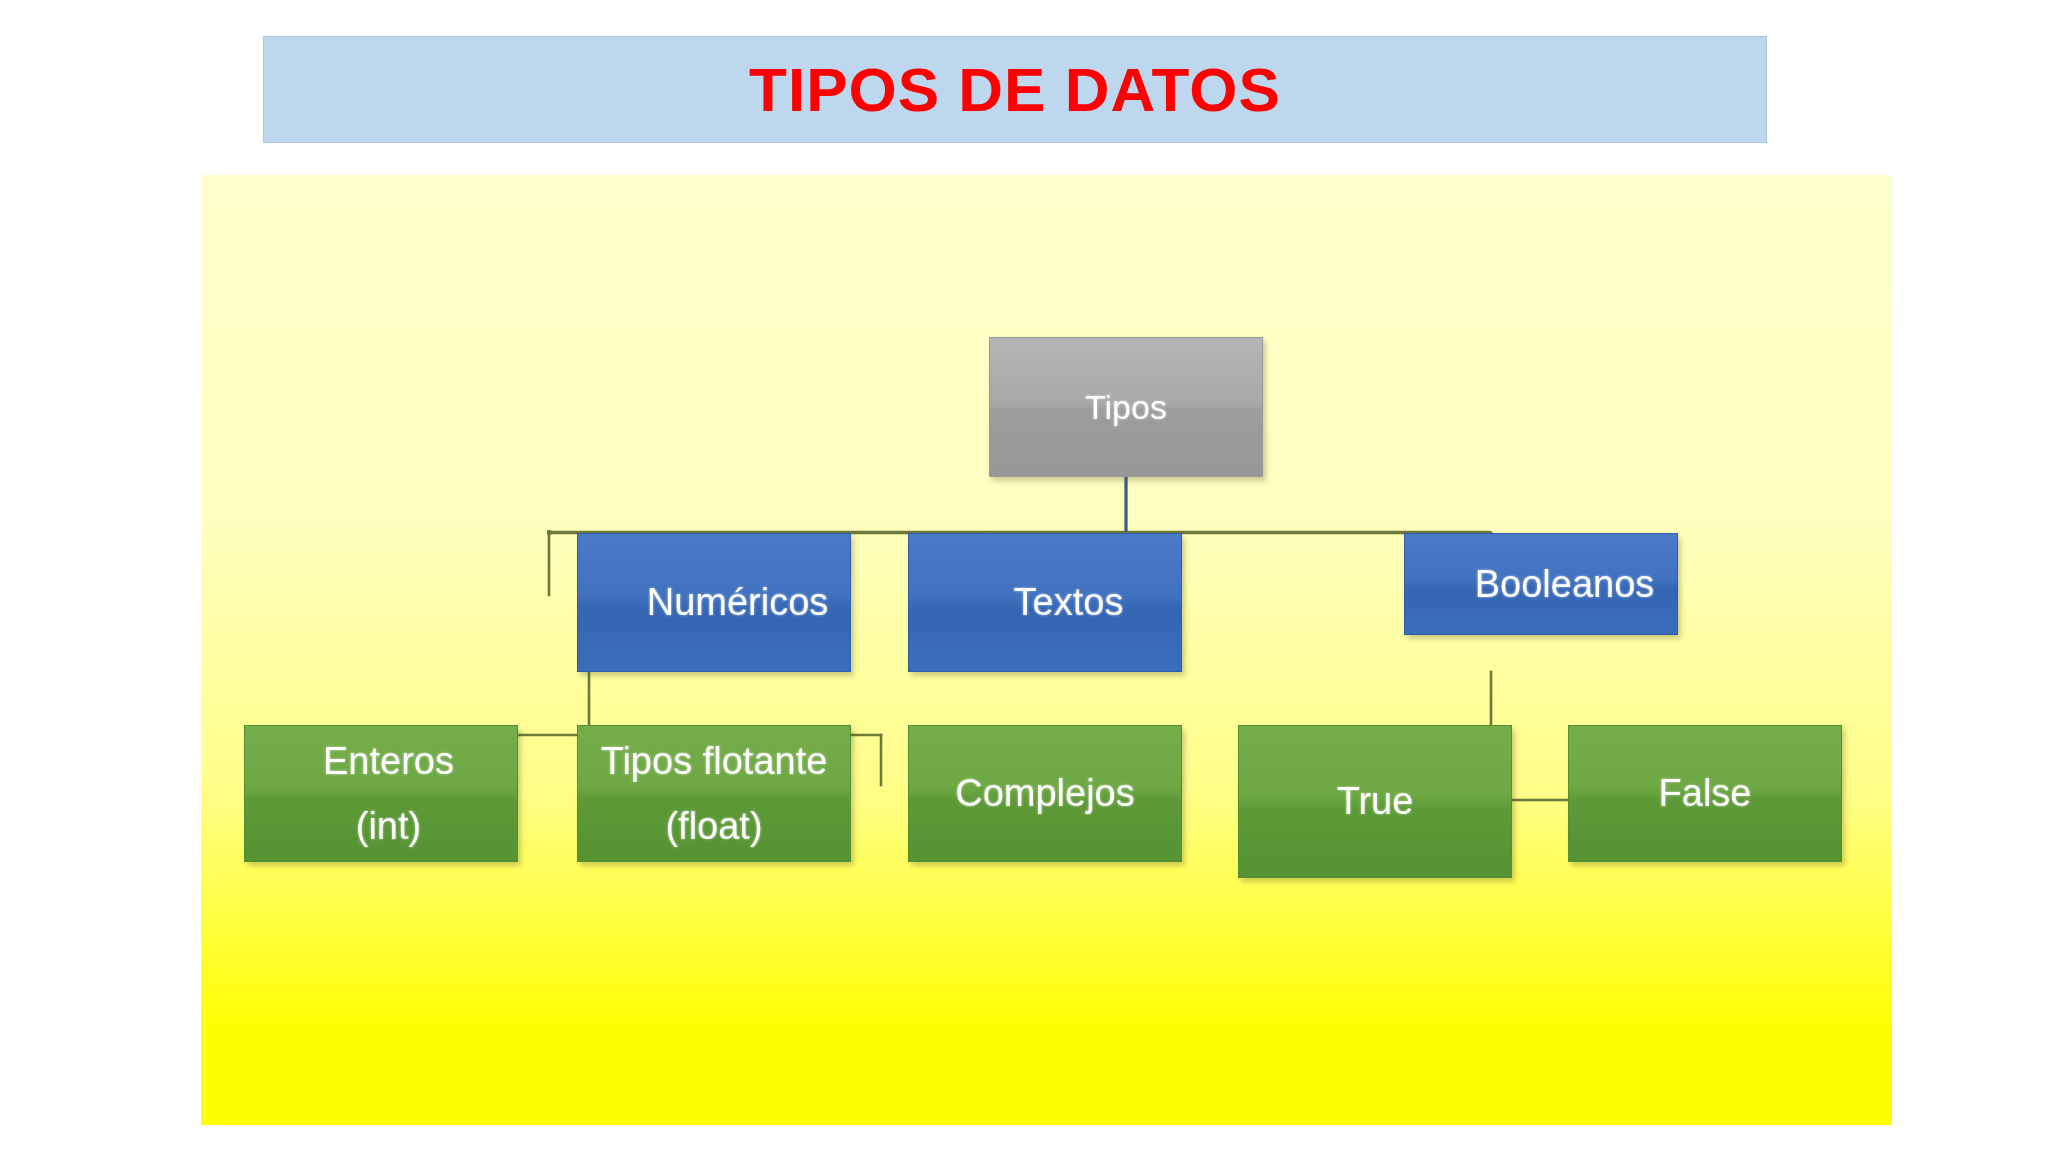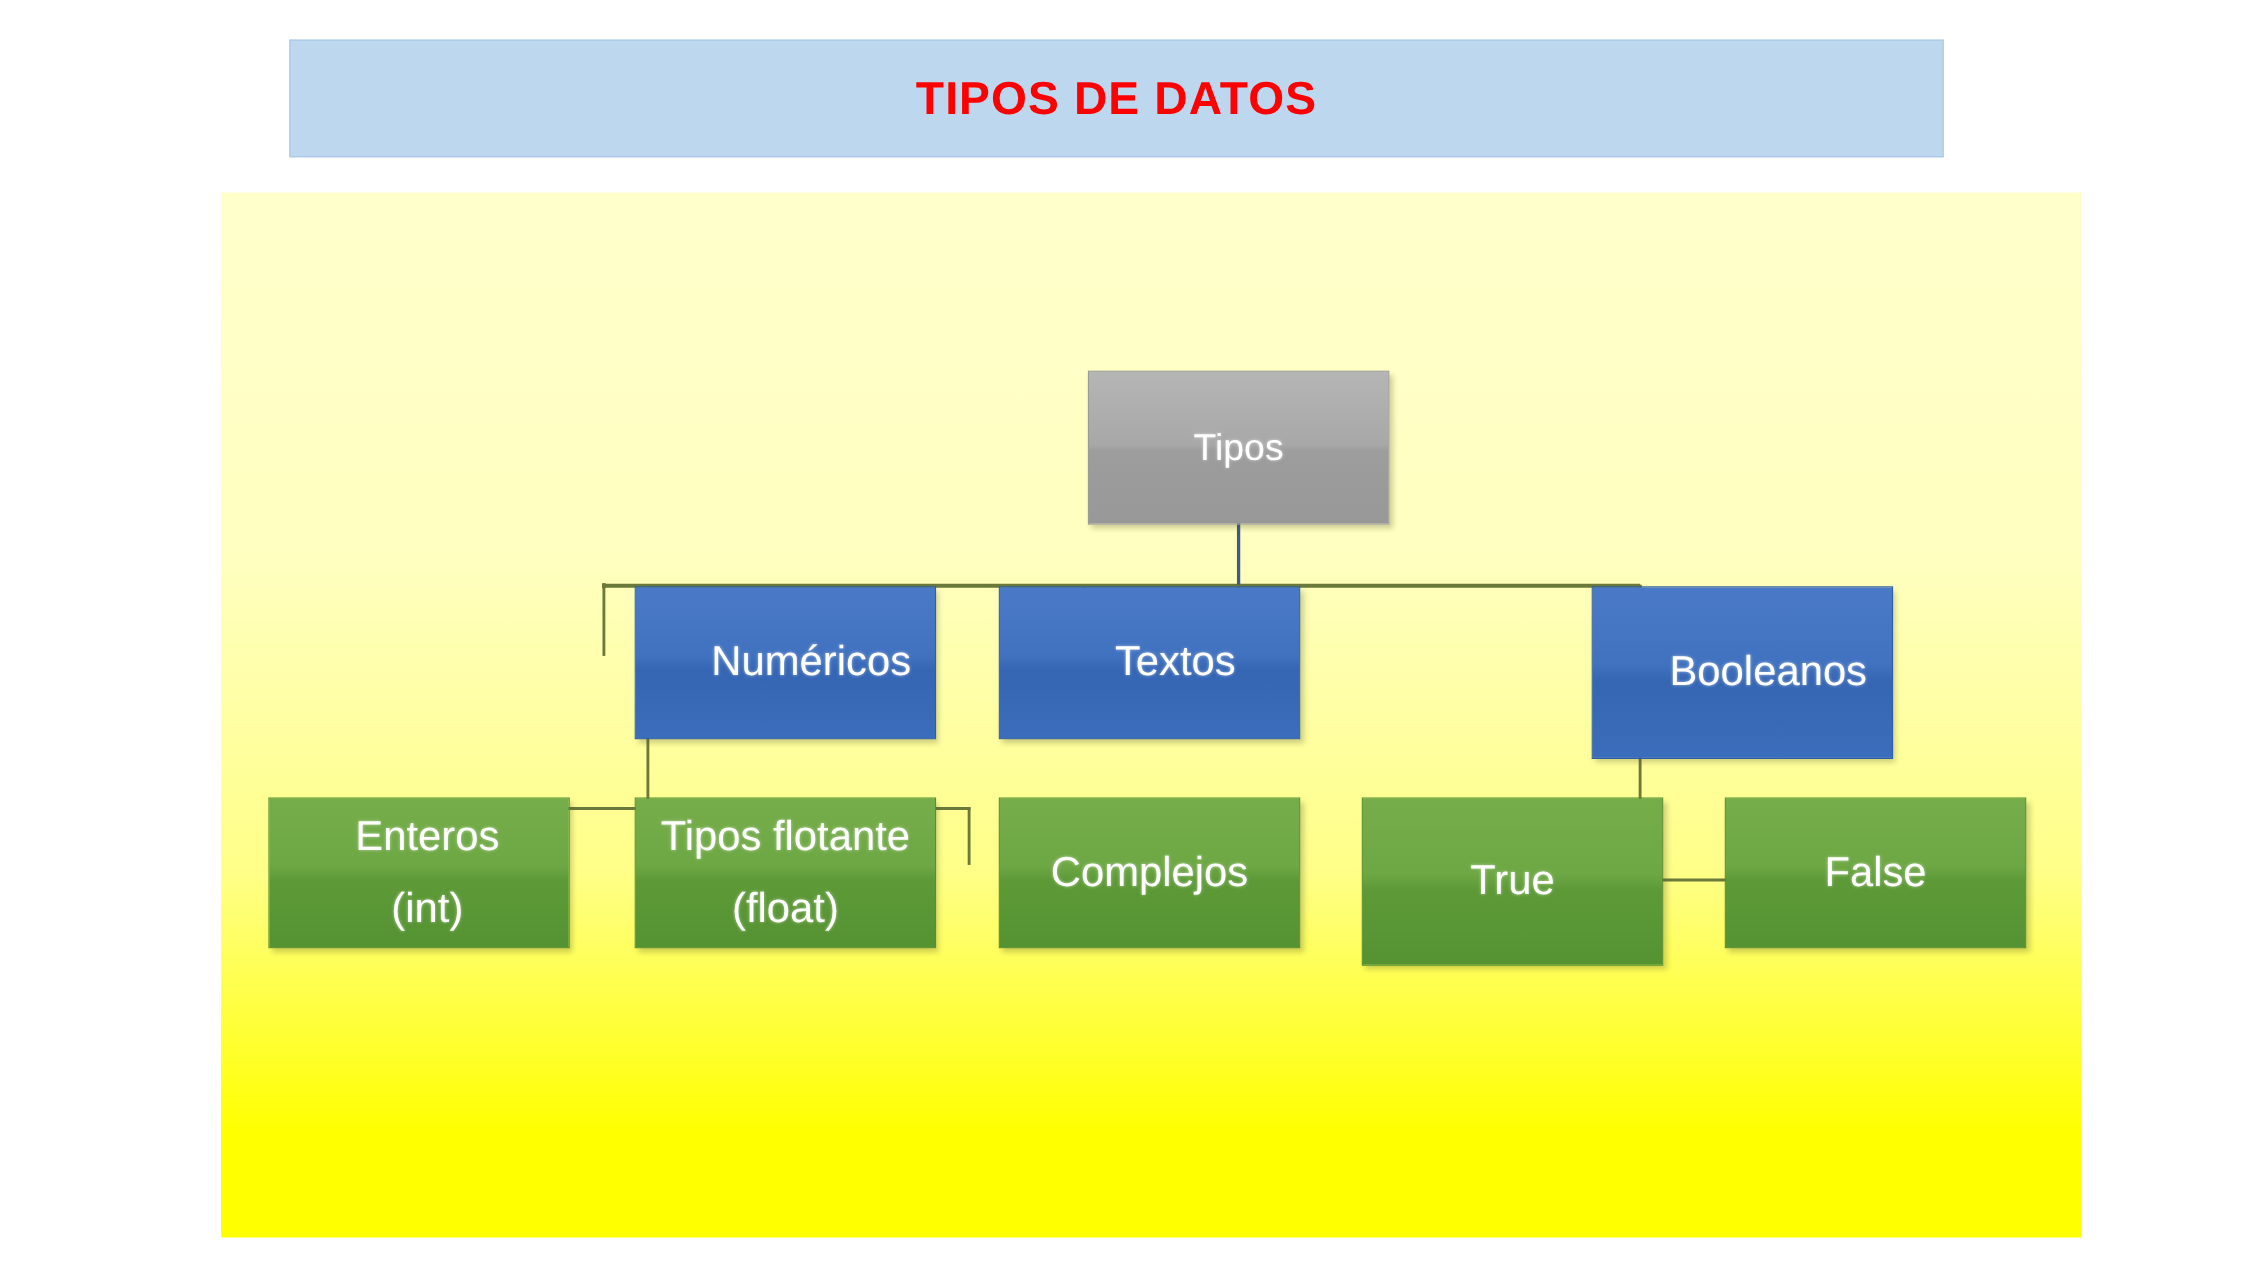--- a/index.html
+++ b/index.html
@@ -27,21 +27,21 @@
     border: 1px solid #a9c9e6;
     box-sizing: border-box;
     display: flex;
     align-items: center;
     justify-content: center;
   }
   #title-text {
     color: #ff0000;
     font-family: "Liberation Sans", sans-serif;
     font-weight: bold;
-    font-size: 42px;
+    font-size: 62px;
     letter-spacing: 1px;
     line-height: 1;
     white-space: nowrap;
   }
 
   
   #diagram-panel {
     position: absolute;
     left: 201px;
     top: 175px;
@@ -244,21 +244,21 @@
   <div class="node node-blue single" style="left:376px; top:358px; width:274px; height:139px;">
     <span class="line1">Numéricos</span>
 
   </div>
 
   <div class="node node-blue single" style="left:707px; top:358px; width:274px; height:139px;">
     <span class="line1">Textos</span>
 
   </div>
 
-  <div class="node node-blue single" style="left:1203px; top:358px; width:274px; height:157px;margin-left:43px;">
+  <div class="node node-blue single" style="left:1203px; top:358px; width:274px; height:102px;">
     <span class="line1">Booleanos</span>
 
   </div>
 
   <div class="node node-green" style="left:43px; top:550px; width:274px; height:137px;padding-left:15px;">
     <span class="line1">Enteros</span>
     <span class="line2">(int)</span>
   </div>
 
   <div class="node node-green" style="left:376px; top:550px; width:274px; height:137px;">

